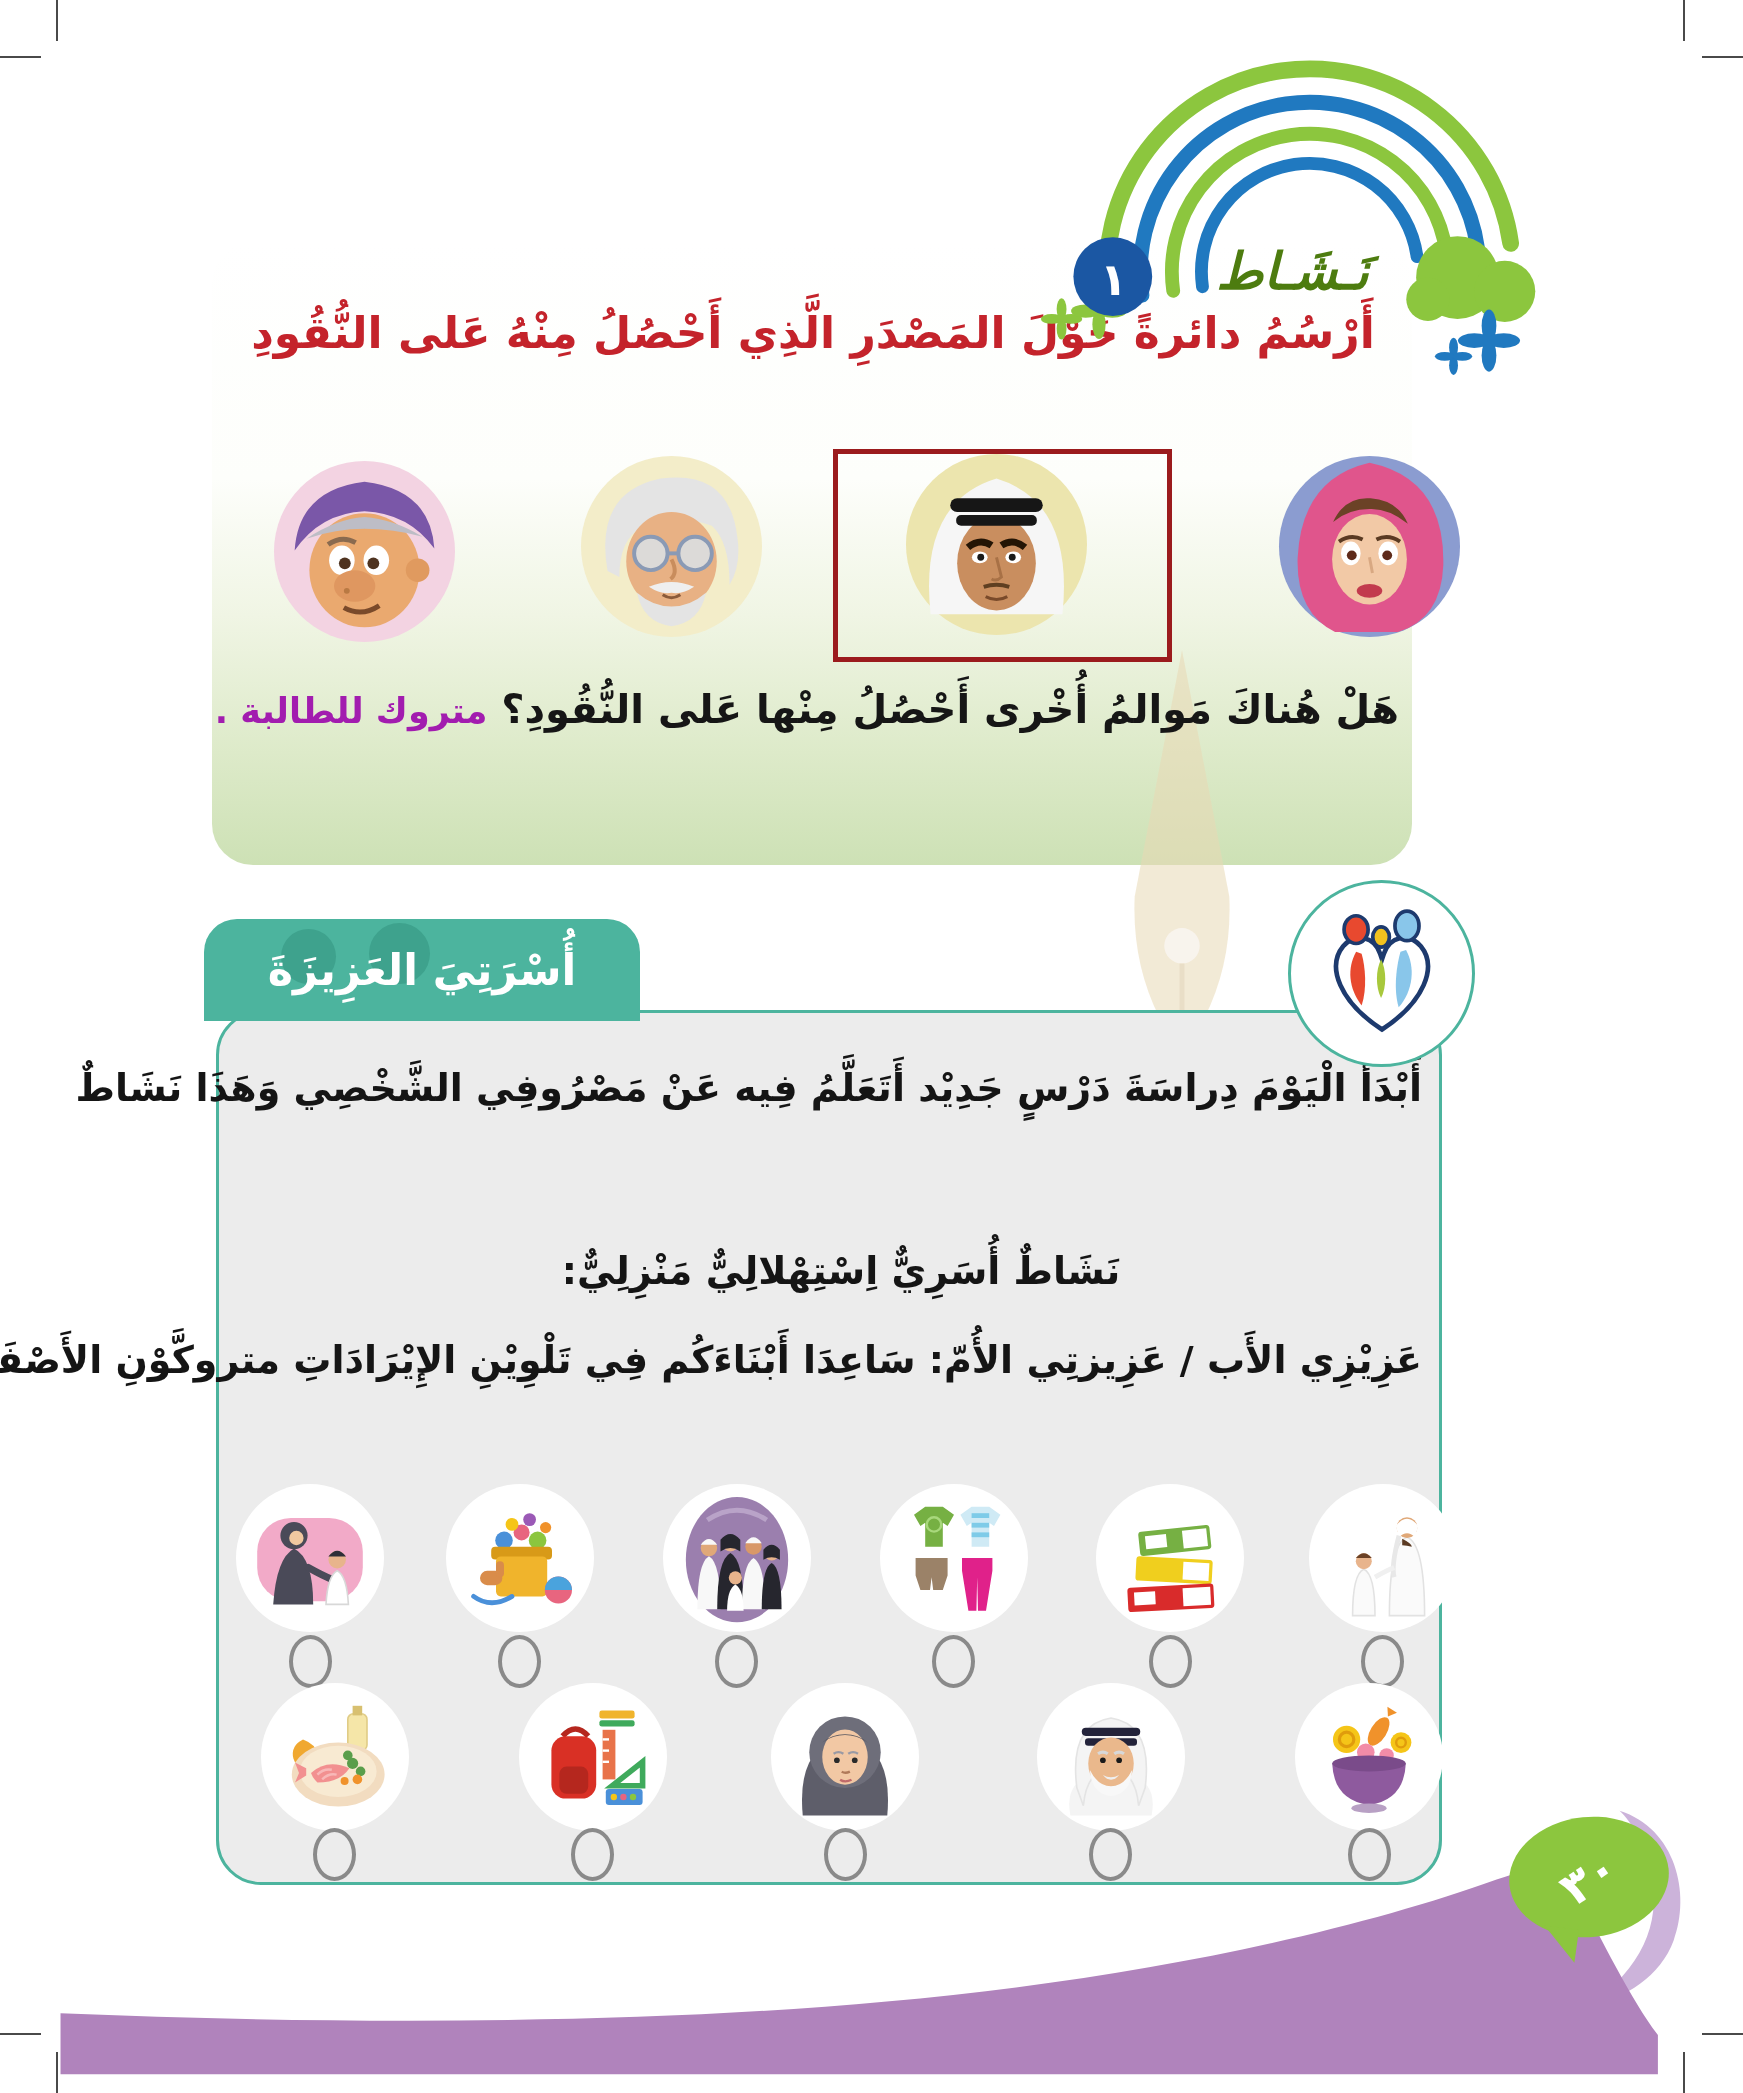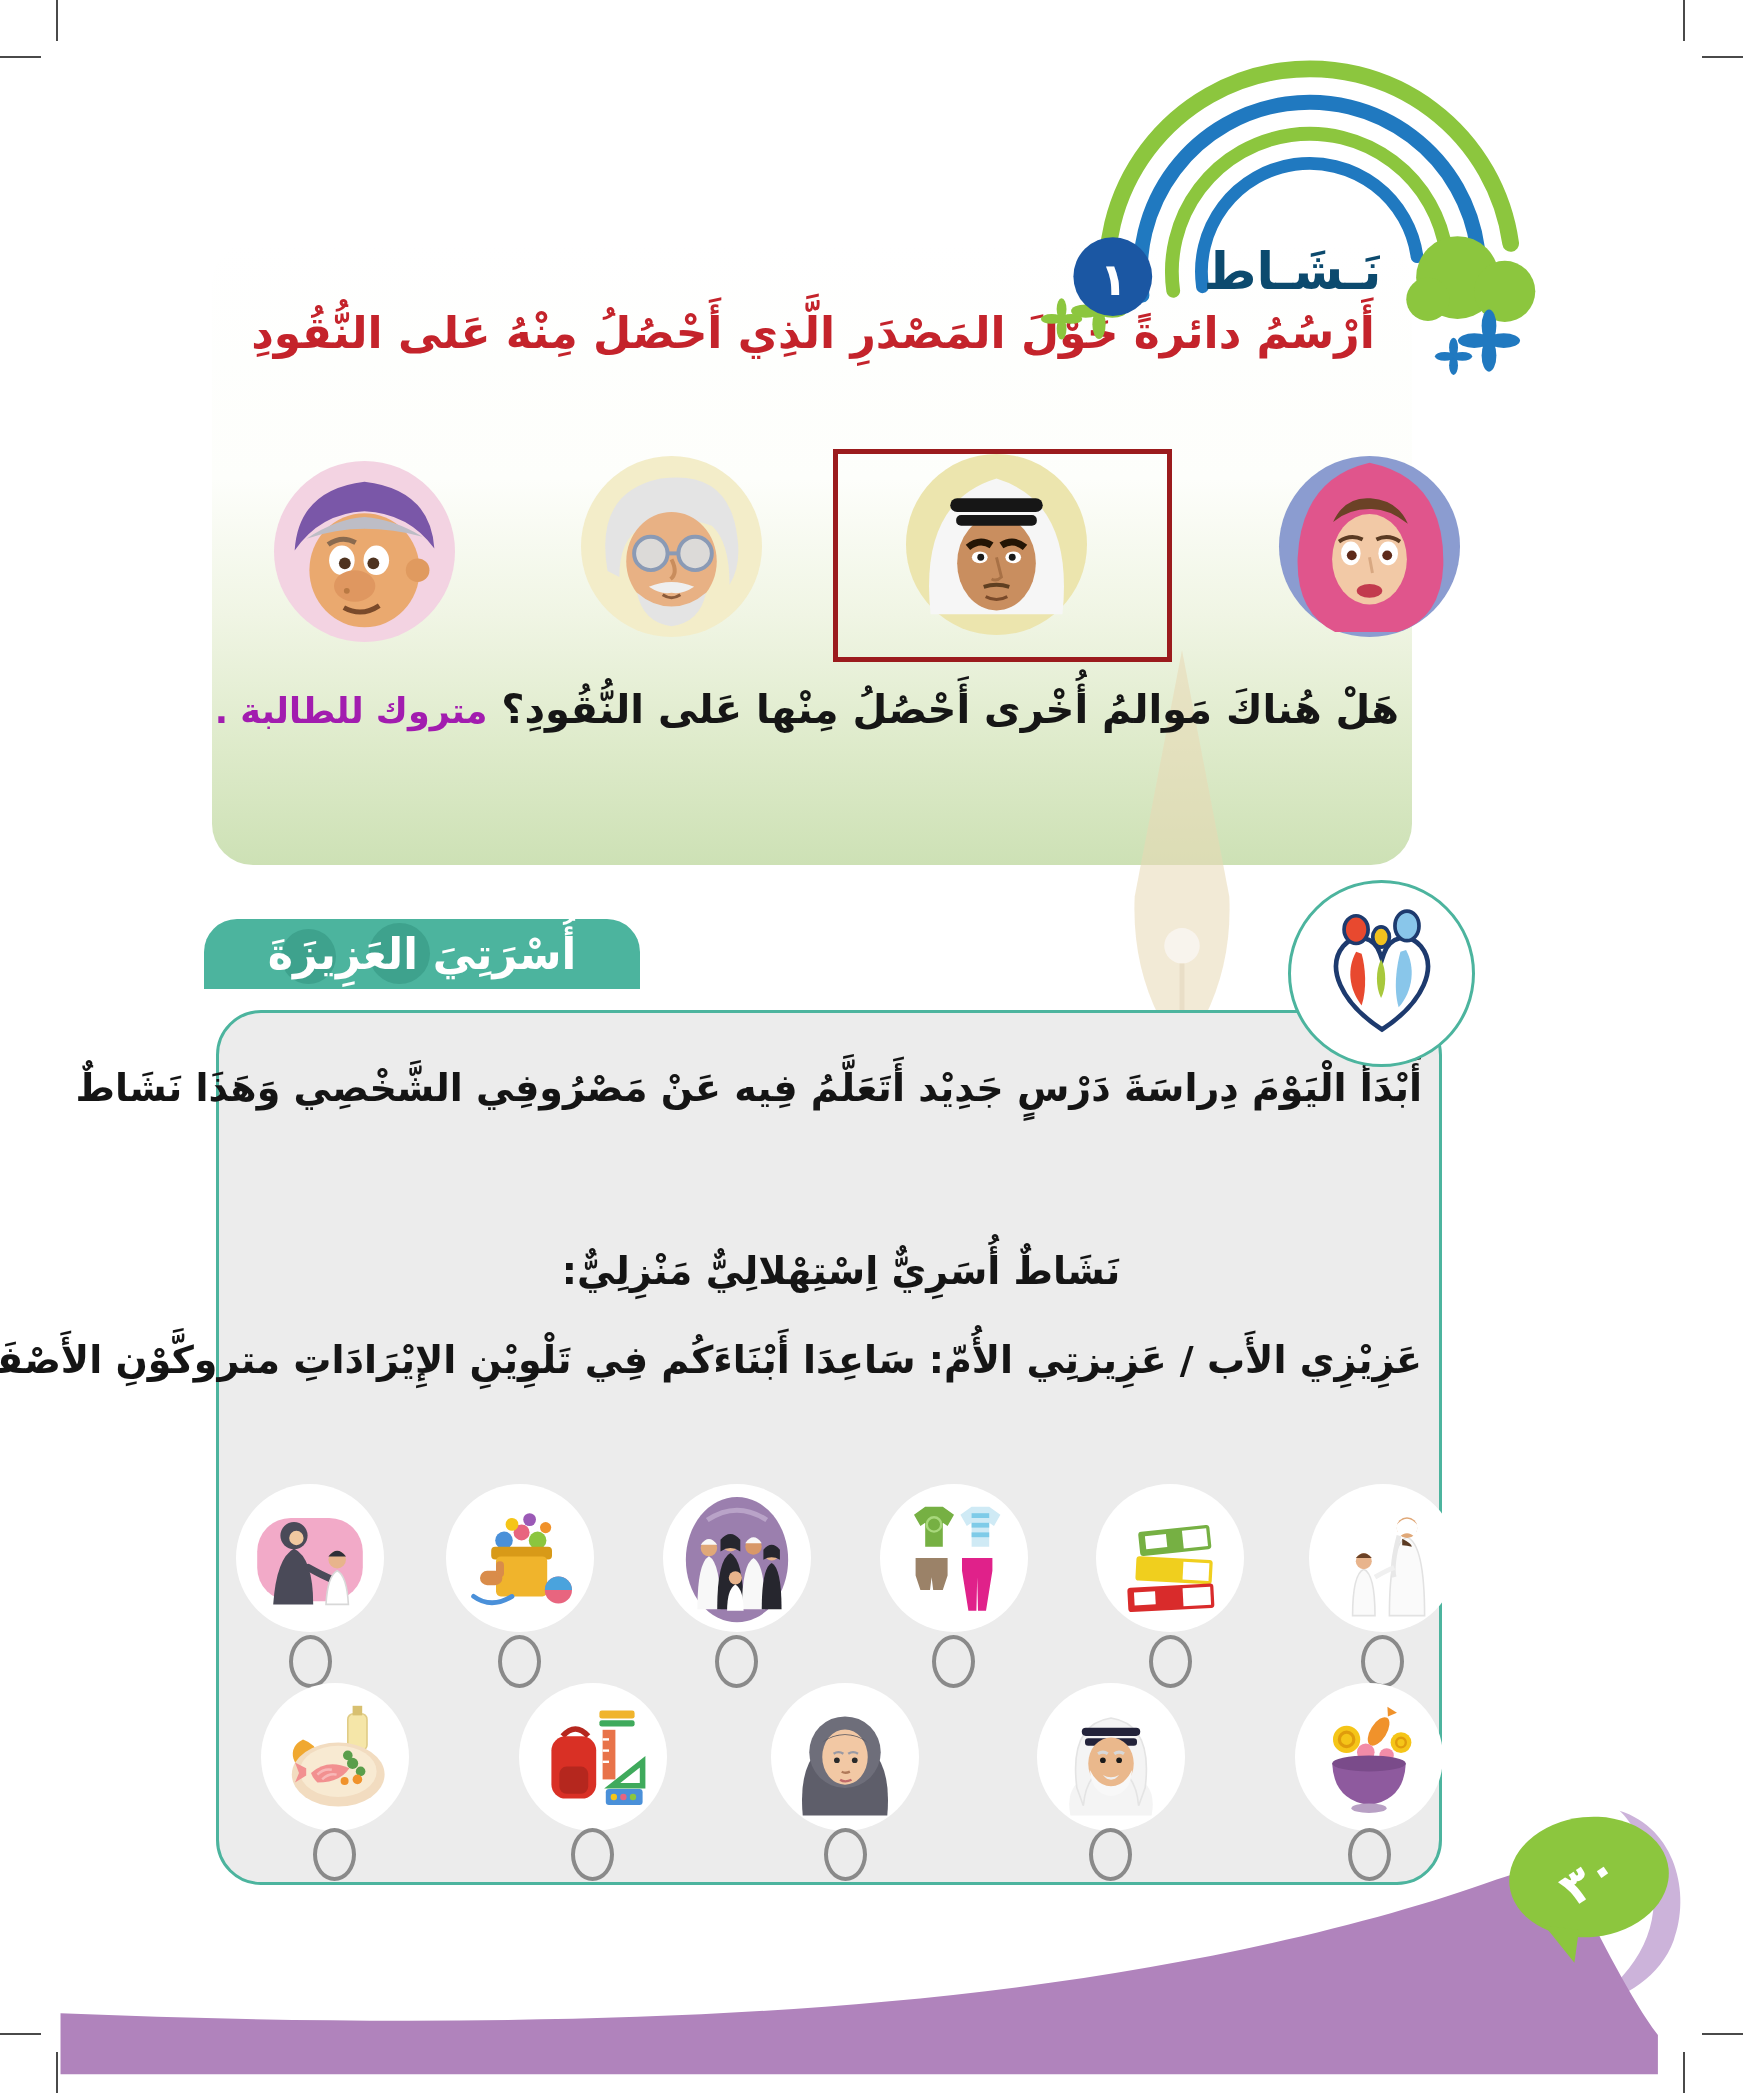--- a/index.html
+++ b/index.html
@@ -15,21 +15,21 @@
     color:#c4232b;white-space:nowrap;z-index:2;}
   .avatar{width:183px;height:183px;z-index:2;}
   .avatar svg{display:block;}
   .sel-rect{left:833px;top:449px;width:329px;height:203px;border:5.9px solid #9b1b1d;z-index:3;}
   .question{left:227px;top:686px;width:1172px;text-align:center;font-size:40px;font-weight:bold;
     color:#161616;white-space:nowrap;z-index:2;}
   .note{color:#a21caf;font-size:35px;}
   .followup{left:227px;top:768px;width:1172px;text-align:center;font-size:40px;font-weight:bold;
     color:#161616;z-index:2;}
   
-  .tab{left:204px;top:919px;width:436px;height:70px;background:#4cb49e;border-radius:33px 33px 0 0;
+  .tab{left:204px;top:919px;width:436px;height:102px;background:#4cb49e;border-radius:33px 33px 0 0;
     z-index:2;display:flex;align-items:center;justify-content:center;overflow:hidden;}
   .tab .dot{position:absolute;border-radius:50%;background:#3ea28d;}
   .tab-label{position:relative;color:#ffffff;font-size:43px;font-weight:bold;z-index:1;}
   .family-box{left:216px;top:1010px;width:1226px;height:875px;background:#ececec;
     border:3px solid #4cb49e;border-radius:45px;box-sizing:border-box;z-index:1;}
   .wm-brand{left:236px;top:936px;width:887px;font-size:325px;font-weight:bold;color:#dadada;
     opacity:.5;z-index:1;text-align:center;line-height:1.3;pointer-events:none;}
   .wm-site{left:246px;top:1348px;font-size:43px;color:#c6c6c6;z-index:1;letter-spacing:3.9px;}
   .logo-circle{left:1288px;top:880px;width:187px;height:187px;border-radius:50%;background:#ffffff;
     border:3.9px solid #4cb49e;box-sizing:border-box;z-index:3;display:flex;align-items:center;justify-content:center;}
@@ -40,21 +40,21 @@
   .mark-circle{width:43px;height:53px;border:4.9px solid #8a8a8a;border-radius:50%;
     box-sizing:border-box;z-index:2;background:transparent;}
   
   .wave-svg{left:0;top:1793px;z-index:4;}
   .bubble{left:1509px;top:1817px;width:160px;height:120px;border-radius:50%;background:#8cc63e;
     z-index:5;display:flex;align-items:center;justify-content:center;transform:rotate(-6deg);}
   .bubble::after{content:"";position:absolute;left:25.6px;bottom:-19.7px;width:0;height:0;
     border-left:35px solid transparent;border-top:33px solid #8cc63e;transform:rotate(14deg);}
   .bubble span{color:#ffffff;font-size:47px;font-weight:bold;transform:rotate(-28deg);}
   .header-label{left:1177px;top:242px;width:231px;text-align:center;font-size:51px;font-weight:bold;
-    color:#0c4a6e;z-index:3;}
+    color:#4d7c0f;z-index:3;font-style:italic;}
   .header-num{left:1084px;top:250px;width:59px;height:59px;line-height:59px;text-align:center;
     font-size:45px;font-weight:bold;color:#ffffff;z-index:4;}
   .nib{left:1113px;top:650px;z-index:1;opacity:.55;}
 </style>
 </head>
 <body>
 
 <div class="page">
 
   <div class="abs crop" style="left:56px;top:0;width:2px;height:41px"></div>

